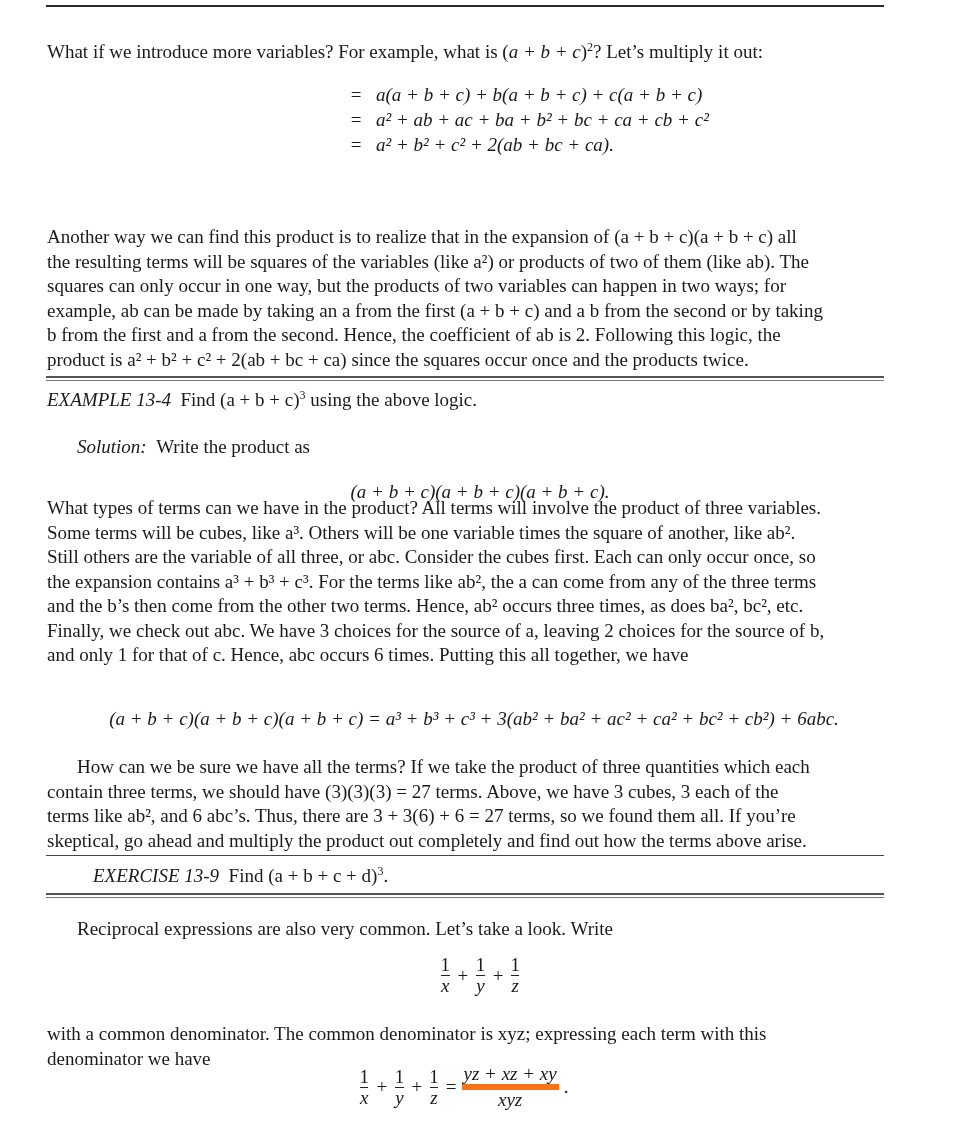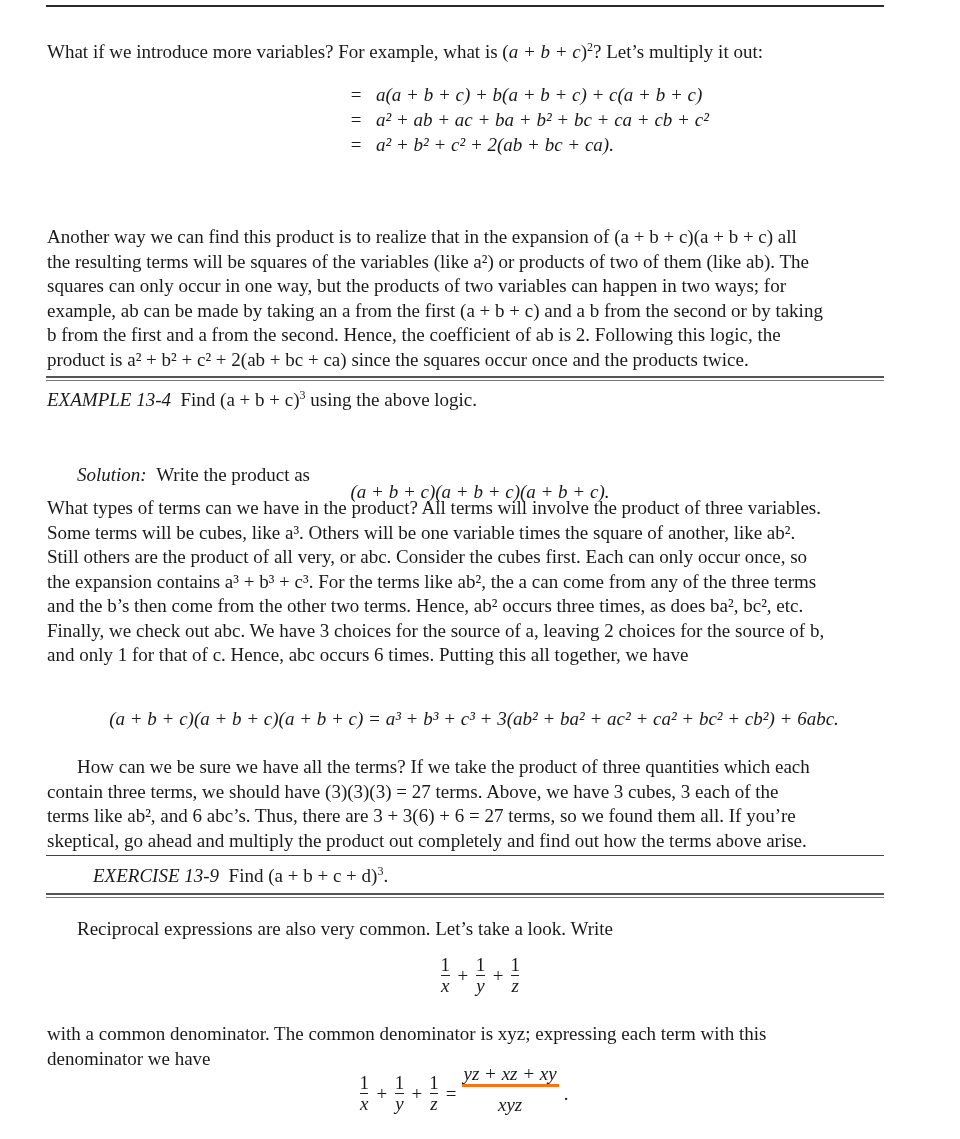--- a/index.html
+++ b/index.html
@@ -16,21 +16,21 @@
   .ind { text-indent: 30px; }
   i, .m { font-style: italic; }
   sup { font-size: 12px; vertical-align: 7px; line-height: 0; font-style: normal; }
   .eq-table { left: 236px; top: 82px; border-collapse: collapse; font-size: 19px; }
   .eq-table td { padding: 0; height: 25px; vertical-align: middle; white-space: nowrap; }
   .eq-table td.lhs { width: 100px; text-align: left; }
   .eq-table td.eqs { width: 40px; text-align: center; }
   .center-eq { left: 0; width: 960px; text-align: center; white-space: nowrap; }
   .frac { display: inline-block; vertical-align: middle; text-align: center; margin: 0 2px; }
   .frac .num { display: block; padding: 0 2px; line-height: 20px; }
-  .frac .den { display: block; padding: 8px 2px; line-height: 20px; border-top: 3px solid #f97316; font-style: italic; }
+  .frac .den { display: block; padding: 0 2px; line-height: 20px; border-top: 6px solid #f97316; font-style: italic; }
   .frac.small .num { border-bottom: none; }
   .frac.small .den { border-top: 1px solid #222; margin: 0 3px; padding: 0; }
   .op { vertical-align: middle; margin: 0 3px; }
   .label-it { font-style: italic; }
 </style>
 </head>
 <body>
 
 <div class="abs rule-top"></div>
 
@@ -66,30 +66,30 @@
   <div>b from the first and a from the second.  Hence, the coefficient of ab is 2.  Following this logic, the</div>
   <div>product is a² + b² + c² + 2(ab + bc + ca) since the squares occur once and the products twice.</div>
 </div>
 
 <div class="abs double-rule" style="top:376px;"></div>
 
 <div class="abs para" style="top:388px;">
   <span class="label-it">EXAMPLE 13-4</span>&nbsp;&nbsp;<span>Find (a + b + c)</span><sup>3</sup><span> using the above logic.</span>
 </div>
 
-<div class="abs para" style="top:435px; left:77px; width:800px;margin-top:28px;">
+<div class="abs para" style="top:435px; left:77px; width:800px;">
   <span class="label-it">Solution:</span>&nbsp;&nbsp;<span>Write the product as</span>
 </div>
 
 <div class="abs center-eq m" style="top:481px;">(a + b + c)(a + b + c)(a + b + c).</div>
 
 <div class="abs para" style="top:496px;">
   <div>What types of terms can we have in the product? All terms will involve the product of three variables.</div>
   <div>Some terms will be cubes, like a³. Others will be one variable times the square of another, like ab².</div>
-  <div>Still others are the product of all very, or abc. Consider the cubes first. Each can only occur once, so</div>
+  <div>Still others are the variable of all three, or abc. Consider the cubes first. Each can only occur once, so</div>
   <div>the expansion contains a³ + b³ + c³. For the terms like ab², the a can come from any of the three terms</div>
   <div>and the b’s then come from the other two terms. Hence, ab² occurs three times, as does ba², bc², etc.</div>
   <div>Finally, we check out abc. We have 3 choices for the source of a, leaving 2 choices for the source of b,</div>
   <div>and only 1 for that of c. Hence, abc occurs 6 times. Putting this all together, we have</div>
 </div>
 
 <div class="abs center-eq m" style="top:708px; left:-6px;">(a + b + c)(a + b + c)(a + b + c) = a³ + b³ + c³ + 3(ab² + ba² + ac² + ca² + bc² + cb²) + 6abc.</div>
 
 <div class="abs para" style="top:755px;">
   <div class="ind">How can we be sure we have all the terms? If we take the product of three quantities which each</div>

